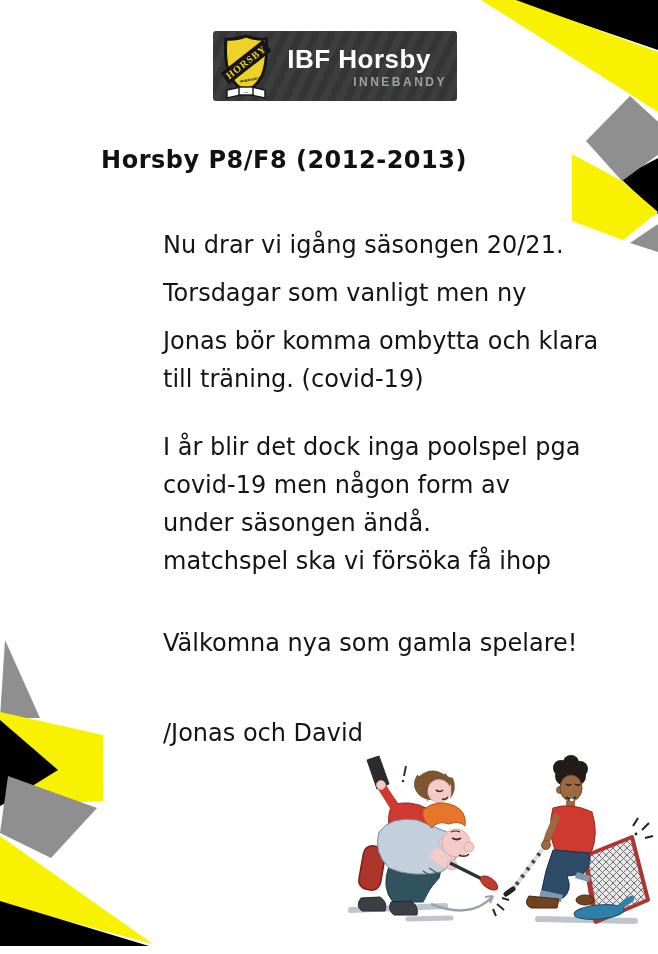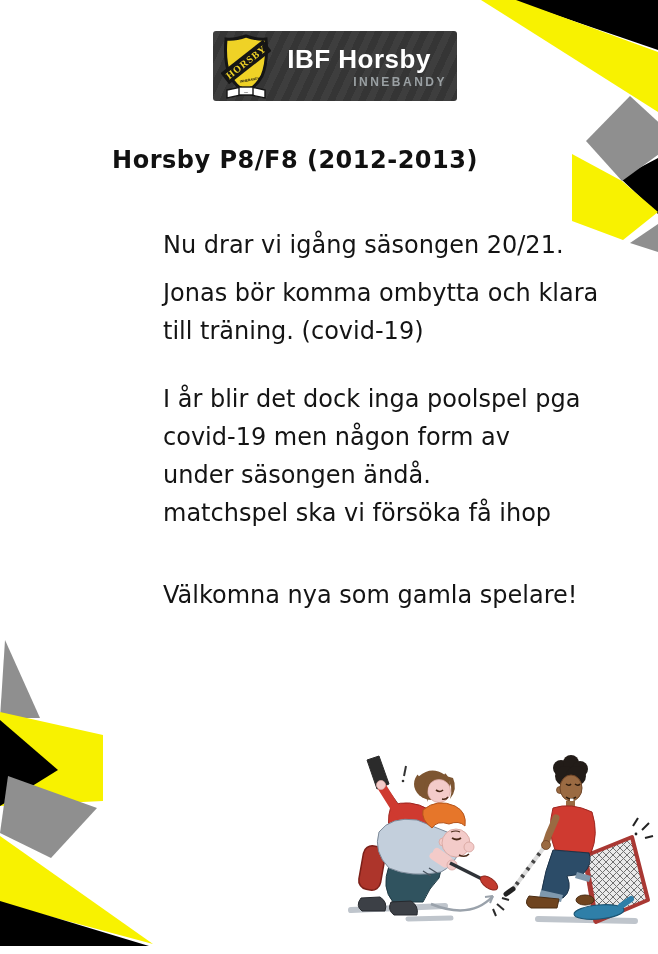--- a/index.html
+++ b/index.html
@@ -30,21 +30,21 @@
   .club-name{
     color:#ffffff;font-weight:bold;font-size:26px;line-height:26px;letter-spacing:0.5px;
     align-self:center;margin-left:0;white-space:nowrap;
   }
   .club-subtitle{
     color:#9aa0a3;font-weight:bold;font-size:12px;letter-spacing:2.5px;margin-top:3px;white-space:nowrap;
   }
 
   
   .page-title{
-    position:absolute;left:12px;top:146px;width:566px;text-align:center;
+    position:absolute;left:1px;top:146px;width:566px;text-align:center;
     font-size:24px;font-weight:700;color:#111;letter-spacing:0.5px;white-space:nowrap;
   }
 
   
   .content{
     position:absolute;left:163px;top:226px;width:420px;
     font-size:24px;color:#141414;
   }
   .content p{margin:0 0 10px 0;}
   .content .line{display:block;line-height:38px;white-space:nowrap;}
@@ -102,33 +102,37 @@
   </div>
 </div>
 
 <div class="page-title">Horsby P8/F8 (2012-2013)</div>
 
 <div class="content">
   <p>
     <span class="line">Nu drar vi igång säsongen 20/21.</span>
   </p>
   <p>
+    <span class="line">Torsdagar som vanligt men ny</span>
   </p>
   <p>
     <span class="line">Jonas bör komma ombytta och klara</span>
     <span class="line">till träning. (covid-19)</span>
   </p>
   <p class="p4">
     <span class="line">I år blir det dock inga poolspel pga</span>
     <span class="line">covid-19 men någon form av</span>
     <span class="line">under säsongen ändå.</span>
     <span class="line">matchspel ska vi försöka få ihop</span>
   </p>
   <p class="p5">
     <span class="line">Välkomna nya som gamla spelare!</span>
+  </p>
+  <p class="p6">
+    <span class="line">/Jonas och David</span>
   </p>
 </div>
 
 <svg class="illustration" viewBox="0 0 322 196" xmlns="http://www.w3.org/2000/svg" aria-hidden="true">
   <defs>
     <pattern id="net" width="7" height="7" patternUnits="userSpaceOnUse">
       <rect width="7" height="7" fill="#e9e9e9"></rect>
       <path d="M0 0 L7 7 M7 0 L0 7" stroke="#707070" stroke-width="1"></path>
     </pattern>
   </defs>

